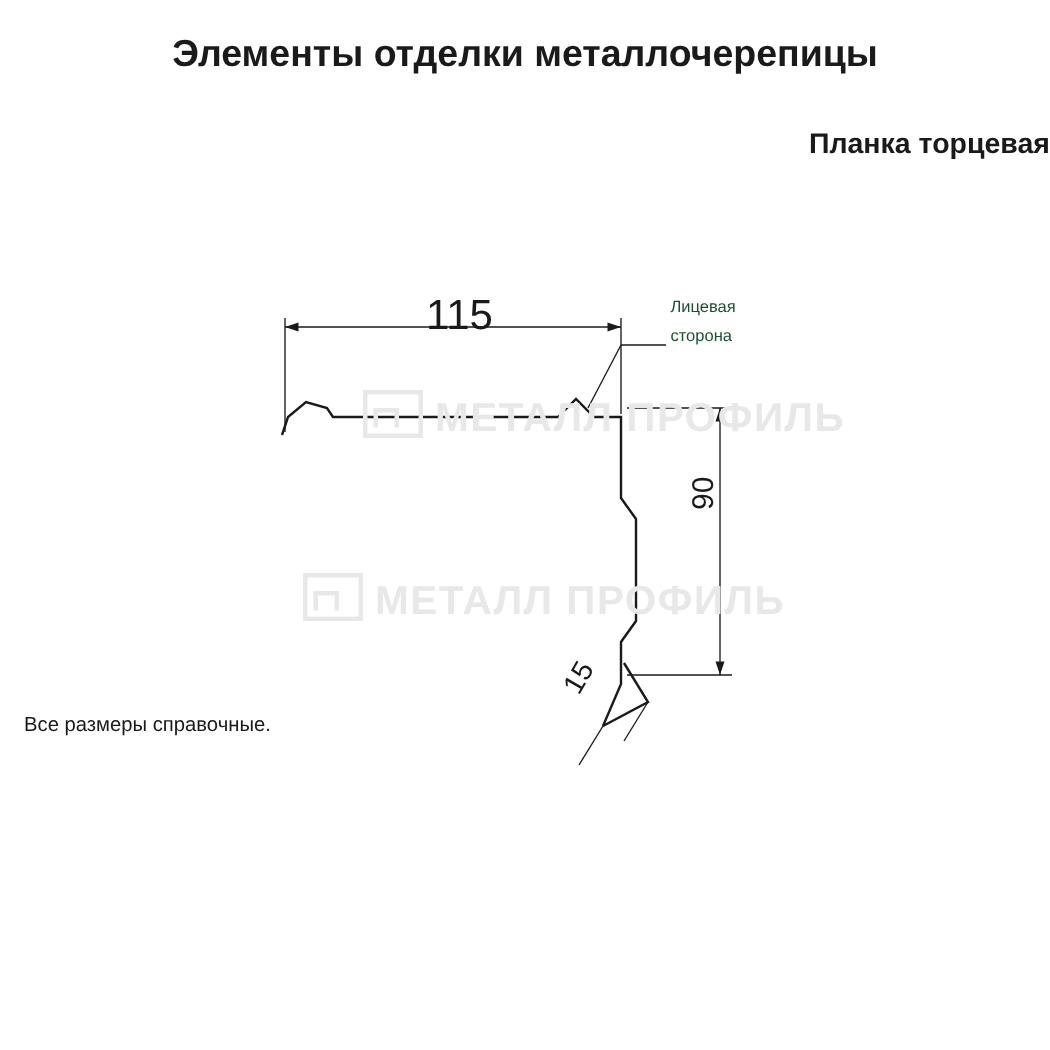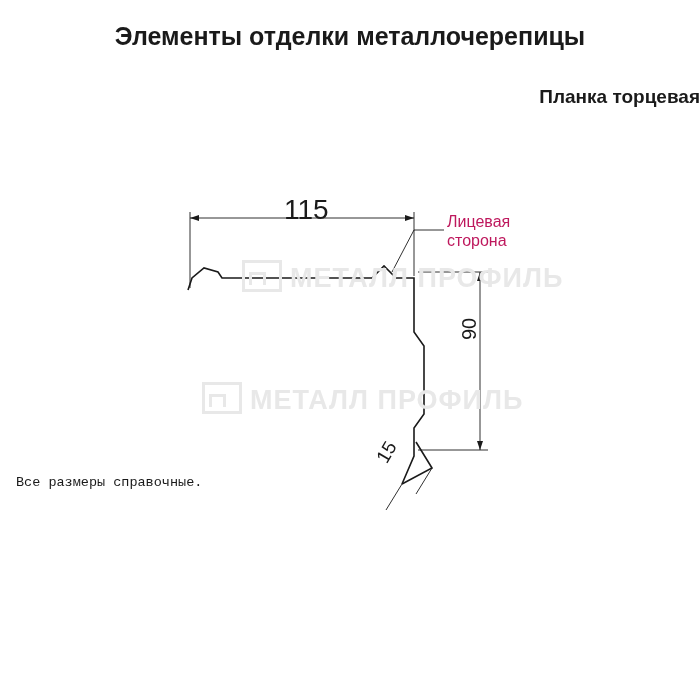--- a/index.html
+++ b/index.html
@@ -83,25 +83,25 @@
     width: 11px;
     height: 10px;
     border: 3px solid #e8e8e8;
     border-bottom: none;
   }
   .wm1 { top: 100px; left: 205px; }
   .wm2 { top: 222px; left: 165px; }
 
   .label-face {
     position: absolute;
-    top: 52px;
+    top: 36px;
     left: 447px;
-    font-size: 16px;
+    font-size: 11px;
     line-height: 19px;
-    color: #be185d;
+    color: #14532d;
   }
   .dim-115 {
     position: absolute;
     top: 34px;
     left: 284px;
     font-size: 28px;
   }
   .dim-90 {
     position: absolute;
     top: 180px;
@@ -118,21 +118,21 @@
     transform: rotate(-60deg);
     transform-origin: left top;
   }
   .footnotes {
     position: absolute;
     left: 16px;
     bottom: 14px;
     font-size: 13.5px;
     line-height: 22px;
   }
-  .footnotes div { white-space: nowrap; font-family: Liberation Mono, monospace; }
+  .footnotes div { white-space: nowrap; }
   svg { display: block; }
 </style>
 </head>
 <body>
 
 <div class="page">
 
   <div class="title">Элементы отделки металлочерепицы</div>
   <div class="subtitle">Планка торцевая</div>
 

